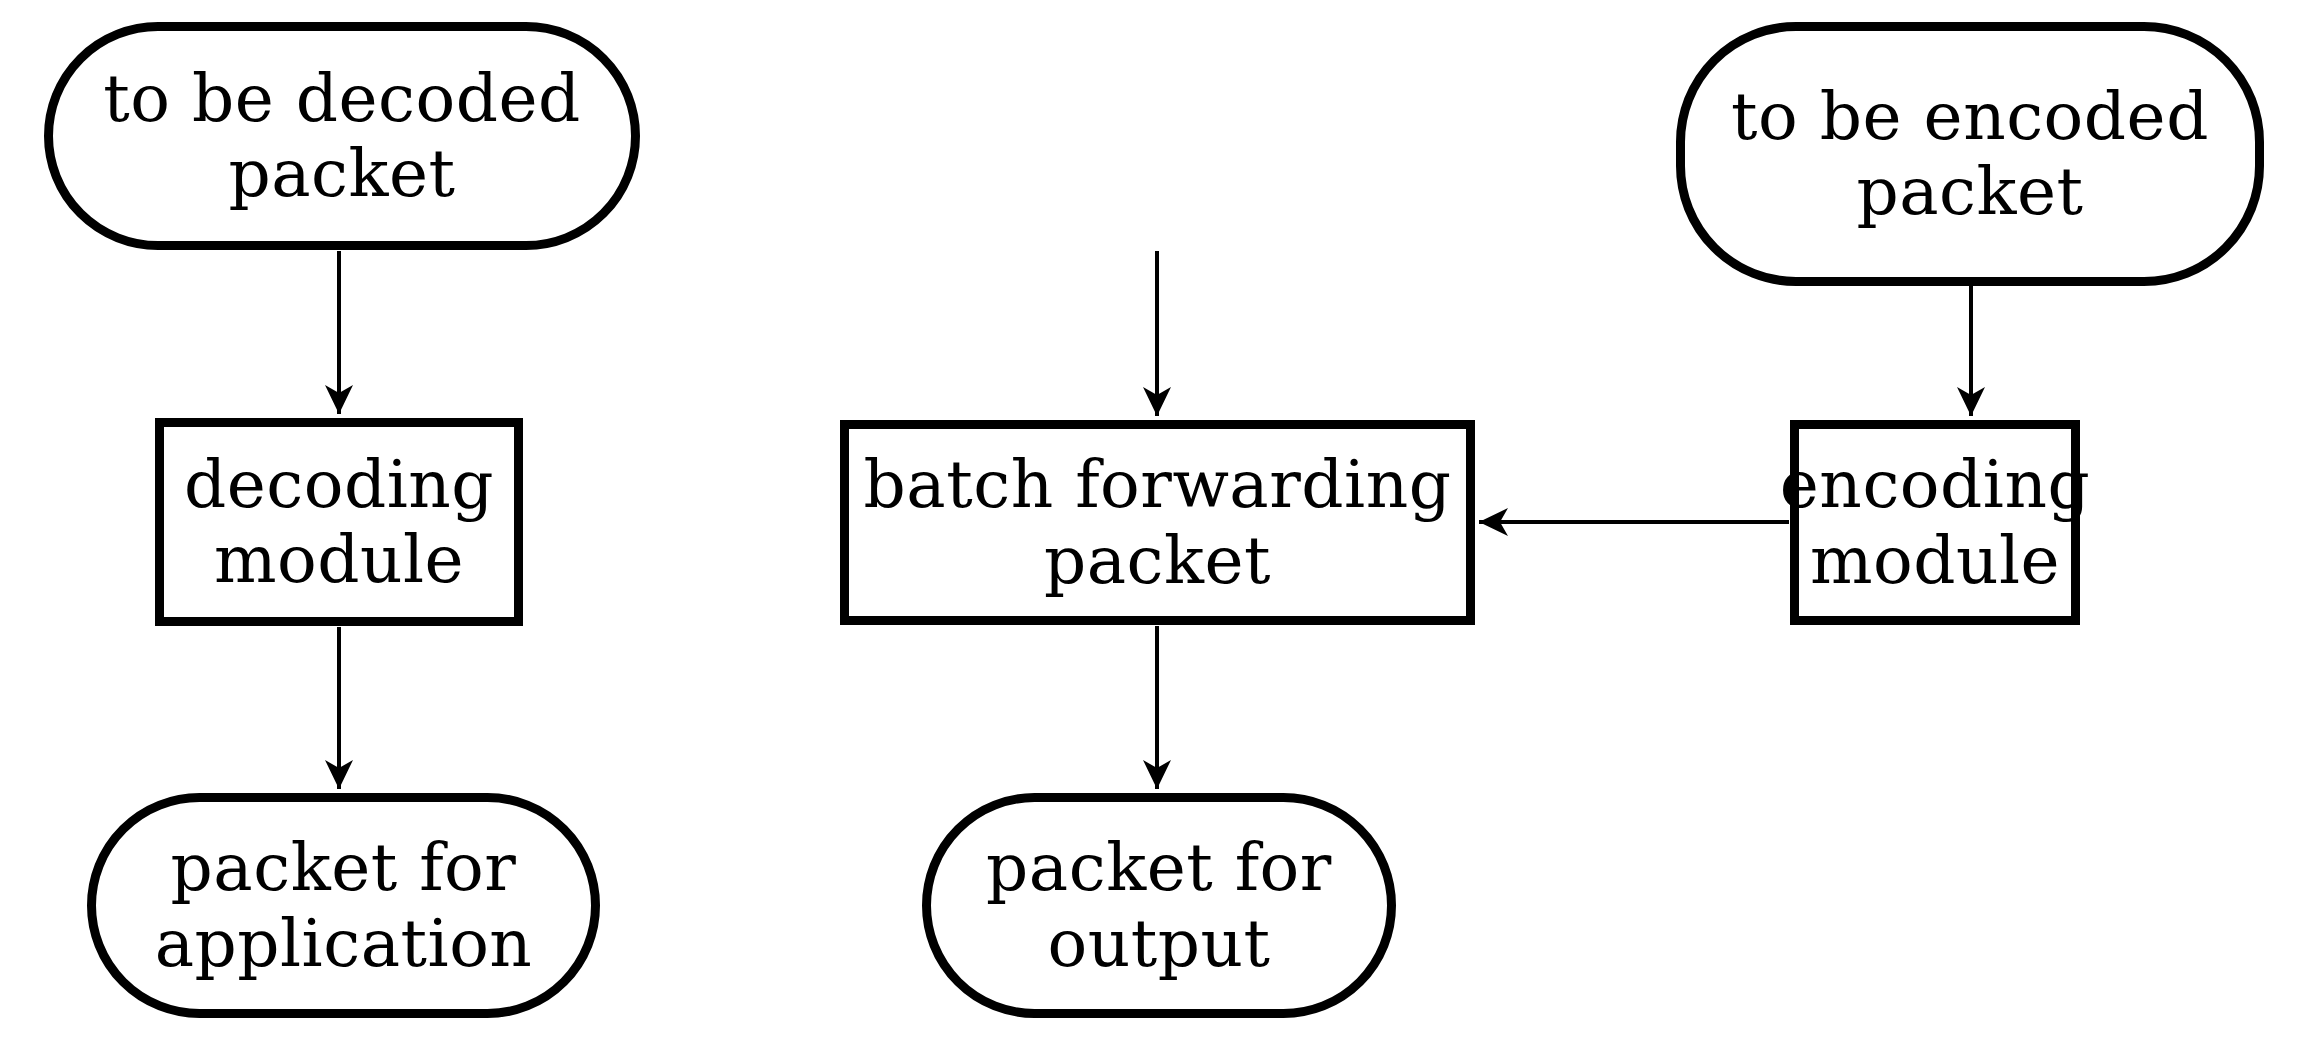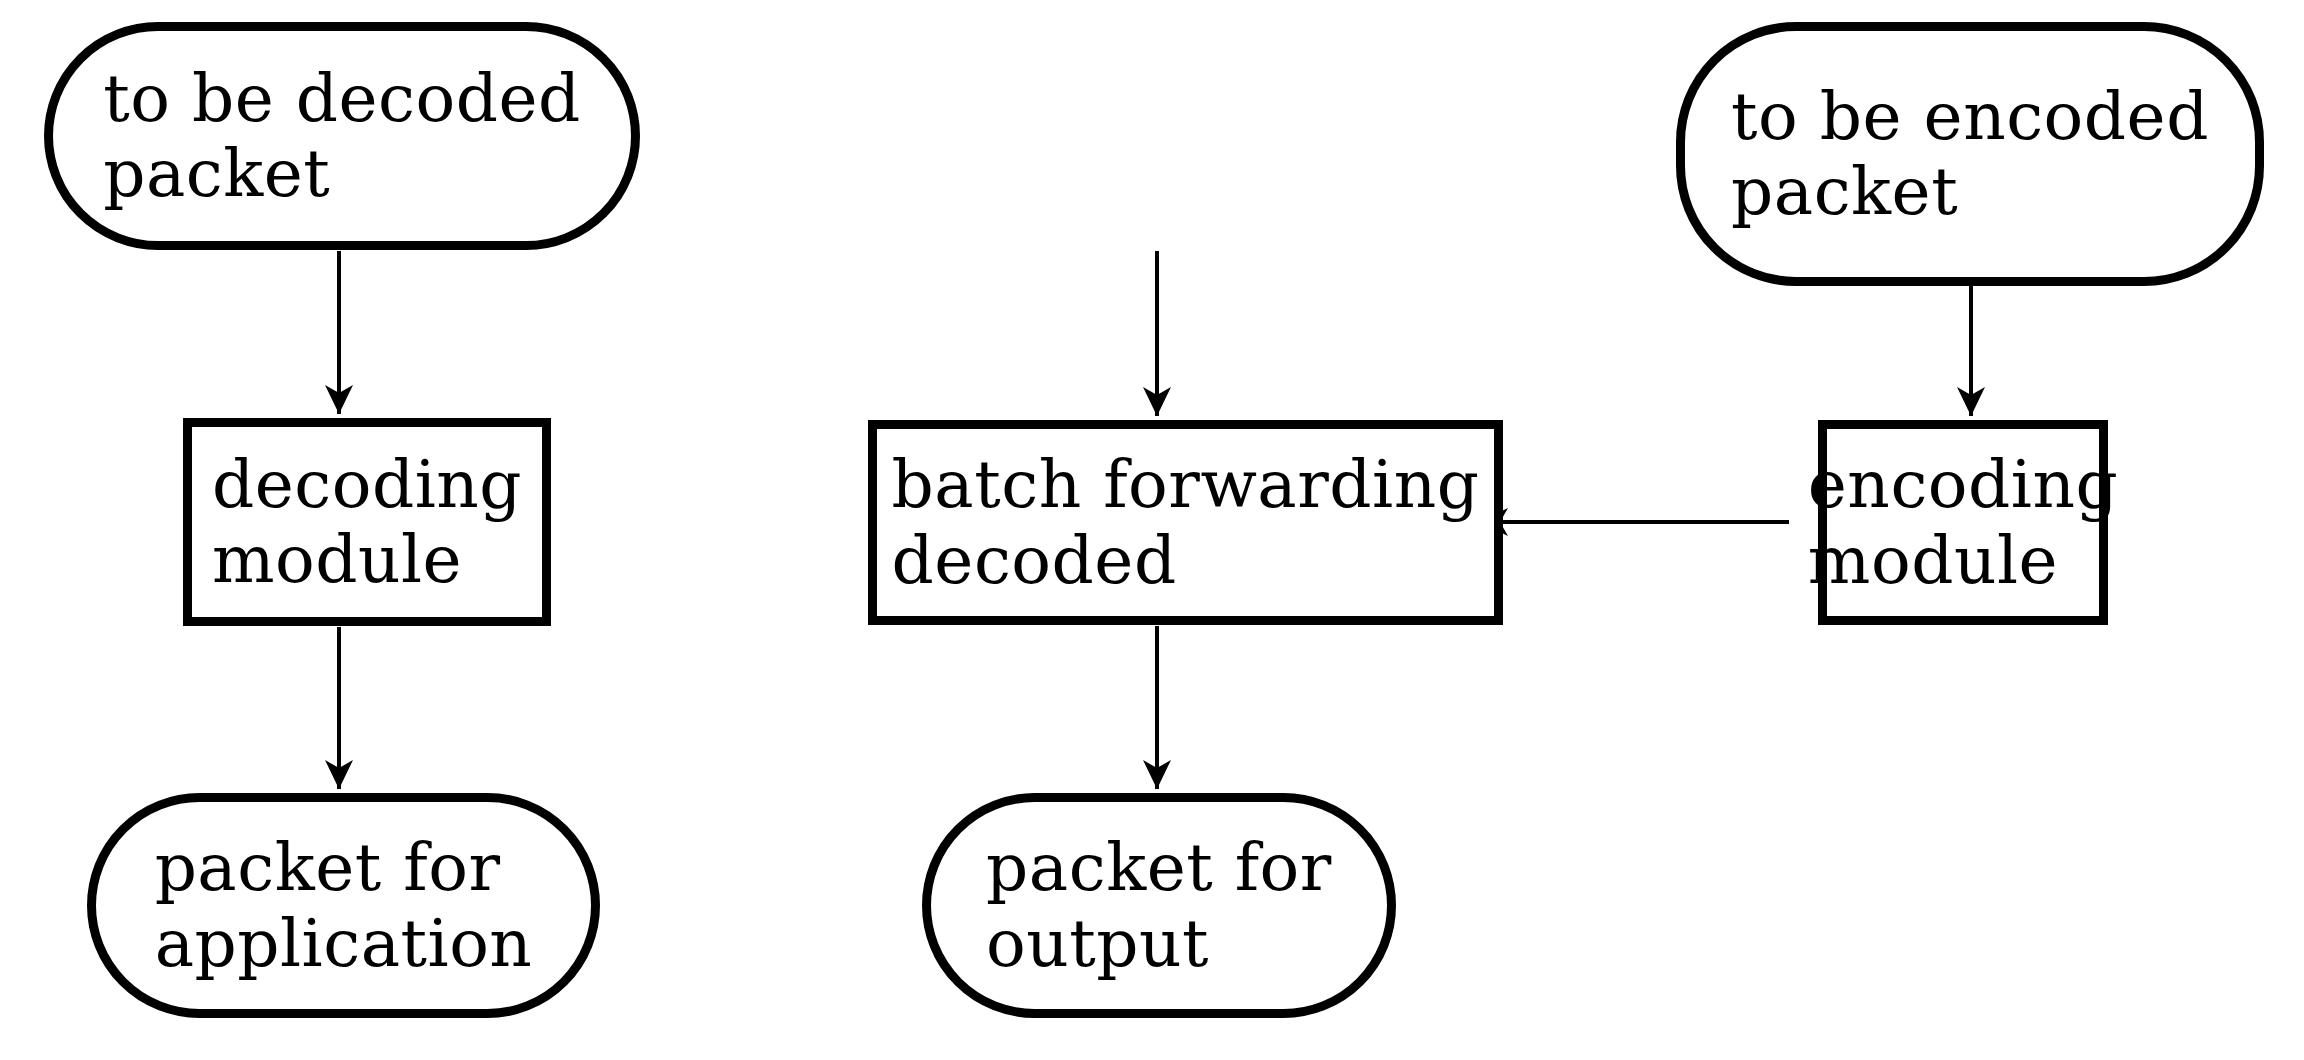--- a/index.html
+++ b/index.html
@@ -25,29 +25,30 @@
     pointer-events: none;
   }
   .node {
     position: absolute;
     box-sizing: border-box;
     border: 9px solid #000000;
     background: #ffffff;
     display: flex;
     align-items: center;
     justify-content: center;
+    text-align: center;
   }
   .node .label {
     white-space: pre-line;
     font-size: 66px;
     line-height: 1.14;
     letter-spacing: 0.5px;
   }
   .stadium { border-radius: 120px; }
-  .rect    { border-radius: 0; margin-left: 28px; }
+  .rect    { border-radius: 0; }
 </style>
 </head>
 <body>
 
 <div class="canvas">
 
   <svg class="edges" viewBox="0 0 2304 1060" xmlns="http://www.w3.org/2000/svg">
     <defs>
       <marker id="arrowhead" markerUnits="userSpaceOnUse" markerWidth="34" markerHeight="30" refX="30" refY="15" orient="auto">
         <path d="M30,15 L1,1 L9,15 L1,29 Z" fill="#000000"></path>
@@ -72,21 +73,21 @@
   </div>
 
   <div class="node stadium" style="left:87px; top:793px; width:513px; height:225px;">
     <span class="label">packet for
 application</span>
   </div>
 
 
   <div class="node rect" style="left:840px; top:420px; width:635px; height:205px;">
     <span class="label">batch forwarding
-decoded</span>
+packet</span>
   </div>
 
   <div class="node stadium" style="left:922px; top:793px; width:474px; height:225px;">
     <span class="label">packet for
 output</span>
   </div>
 
   <div class="node stadium" style="left:1676px; top:22px; width:588px; height:264px;">
     <span class="label">to be encoded
 packet</span>

